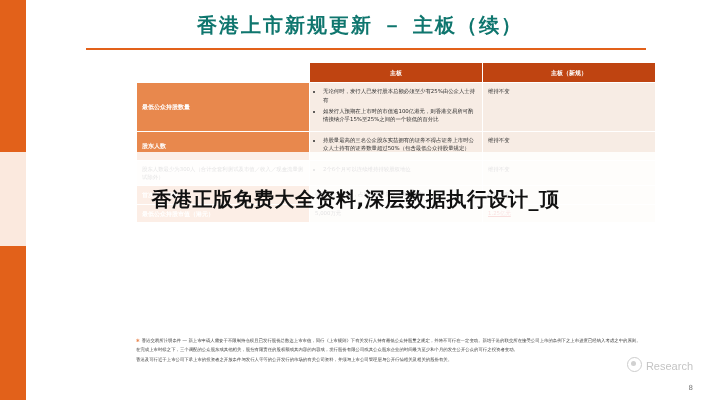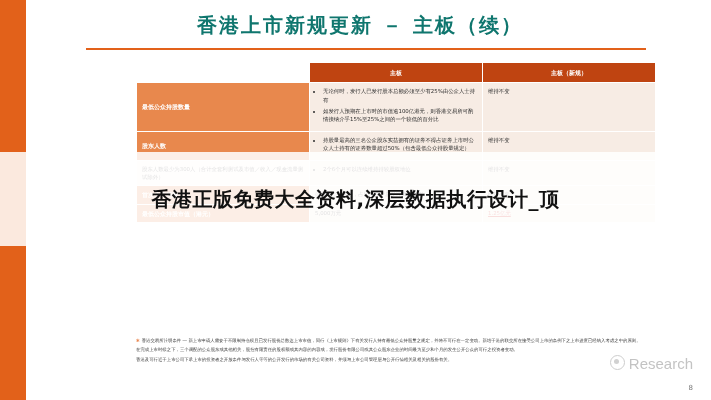--- a/index.html
+++ b/index.html
@@ -144,24 +144,24 @@
     font-size: 7px;
     color: #777;
     font-family: "DejaVu Sans", sans-serif;
   }
   
   .watermark {
     position: absolute;
     right: 18px;
     bottom: 28px;
     display: flex;
-    align-items: flex-start;
+    align-items: flex-end;
     gap: 4px;
     color: #b9b9b9;
-    font-size: 15px;
+    font-size: 11px;
     font-family: "Liberation Sans", sans-serif;
     opacity: .85;
   }
   .wm-logo {
     width: 13px;
     height: 13px;
     border-radius: 50%;
     border: 1.6px solid #c3c3c3;
     position: relative;
   }

